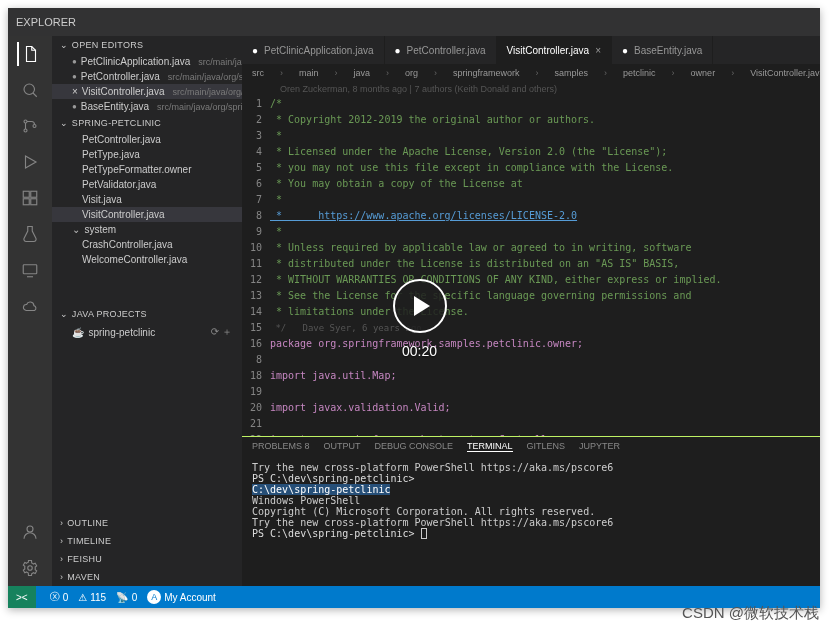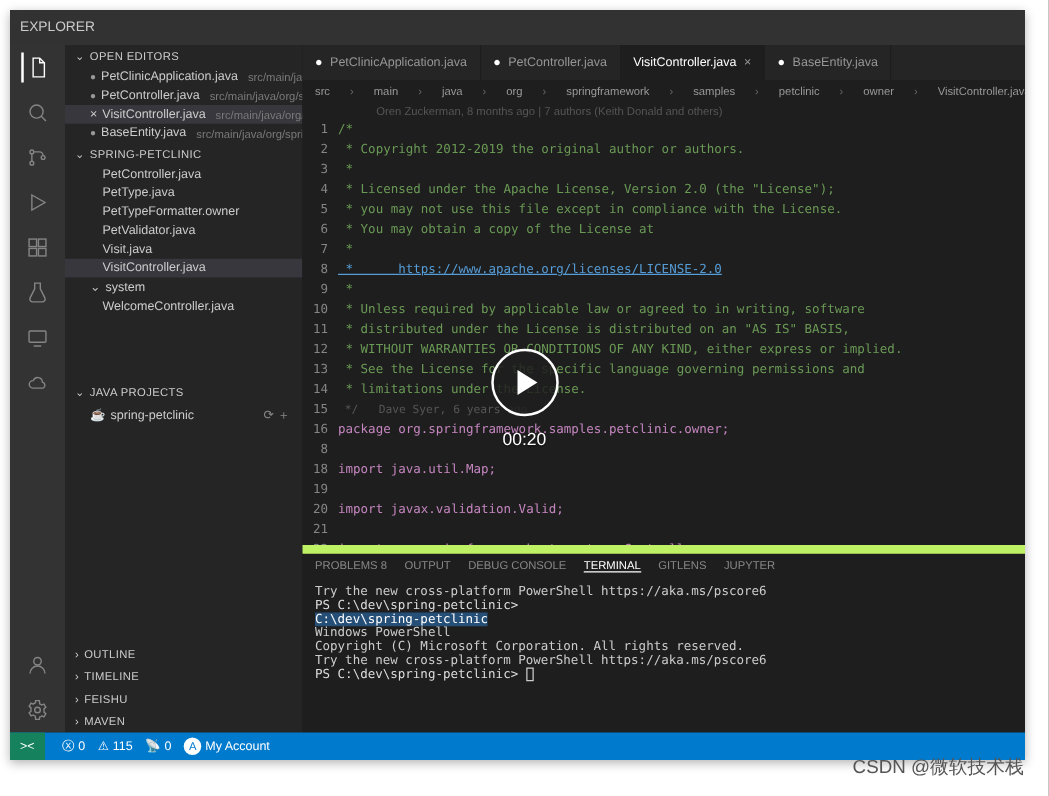--- a/index.html
+++ b/index.html
@@ -30,21 +30,21 @@
 .tab .x { color: #999; }
 .breadcrumb { padding: 4px 10px; font-size: 9px; color: #999; white-space: nowrap; overflow: hidden; display: flex; gap: 16px; }
 .crumb-sep { color: #666; }
 .code-pane { flex: 1; display: flex; overflow: auto; font-family: Consolas, monospace; font-size: 10px; line-height: 16px; }
 .gutter { width: 28px; text-align: right; color: #858585; padding-right: 8px; user-select: none; }
 .code { flex: 1; color: #6a9955; white-space: pre; }
 .code .kw { color: #c586c0; }
 .code .url { color: #569cd6; text-decoration: underline; }
 .code .imp { color: #6a9955; }
 .code .blame { color: #555; font-size: 9px; }
-.terminal-panel { height: 150px; border-top: 7px solid #bef264; display: flex; flex-direction: column; background: #1e1e1e; }
+.terminal-panel { height: 150px; border-top: 1px solid #bef264; display: flex; flex-direction: column; background: #1e1e1e; }
 .term-tabs { display: flex; gap: 14px; padding: 4px 10px; font-size: 9px; text-transform: uppercase; color: #888; }
 .term-tab.active { color: #fff; border-bottom: 1px solid #fff; }
 .term-body { flex: 1; padding: 6px 10px; font-family: Consolas, monospace; font-size: 10px; color: #ccc; overflow: auto; }
 .term-sel { background: #264f78; color: #fff; }
 .term-prompt { color: #ddd; }
 .cursor-box { display: inline-block; width: 6px; height: 11px; border: 1px solid #ccc; vertical-align: text-bottom; }
 .statusbar { height: 22px; background: #007acc; color: #fff; display: flex; align-items: center; gap: 10px; padding: 0 8px; font-size: 10px; }
 .status-remote { background: #16825d; height: 100%; display: flex; align-items: center; padding: 0 8px; margin-left: -8px; margin-right: 4px; }
 .status-item { display: flex; align-items: center; gap: 3px; }
 .status-item .circle { width: 14px; height: 14px; border-radius: 50%; background: #fff; display: inline-flex; align-items: center; justify-content: center; color: #007acc; font-size: 9px; }
@@ -177,20 +177,23 @@
             <span class="filename">Visit.java</span>
           </div>
         <div class="tree-item indent selected">
             <span class="filename">VisitController.java</span>
           </div>
         <div class="tree-item">
             <span class="chev">⌄</span>
             <span class="filename">system</span>
           </div>
         <div class="tree-item indent">
+            <span class="filename">CrashController.java</span>
+          </div>
+        <div class="tree-item indent">
             <span class="filename">WelcomeController.java</span>
           </div>
       </div>
 
       <div class="section-title">
           <span class="chev">⌄</span>
           <span>JAVA PROJECTS</span>
         </div>
       <div class="tree-item">
           <span>☕</span>
@@ -250,21 +253,21 @@
           <span class="crumb-sep">›</span>
         <span>petclinic</span>
           <span class="crumb-sep">›</span>
         <span>owner</span>
           <span class="crumb-sep">›</span>
         <span>VisitController.java</span>
           <span class="crumb-sep">›</span>
         <span>Language Support for Java(TM) by Red Hat</span>
 
       </div>
-      <div style="padding:2px 59px;font-size:9px;color:#555">Oren Zuckerman, 8 months ago | 7 authors (Keith Donald and others)</div>
+      <div style="padding:2px 38px;font-size:9px;color:#555">Oren Zuckerman, 8 months ago | 7 authors (Keith Donald and others)</div>
       <div class="code-pane">
         <div class="gutter" id="gutter">
             <div>1</div>
             <div>2</div>
             <div>3</div>
             <div>4</div>
             <div>5</div>
             <div>6</div>
             <div>7</div>
             <div>8</div>

